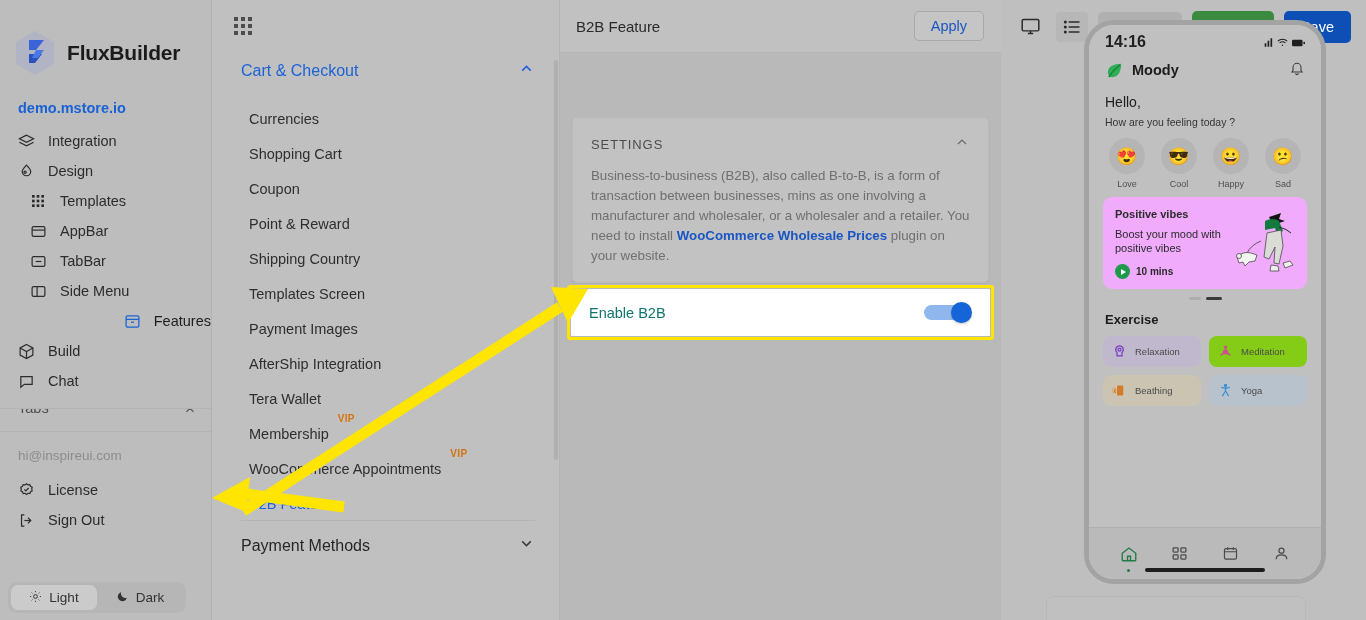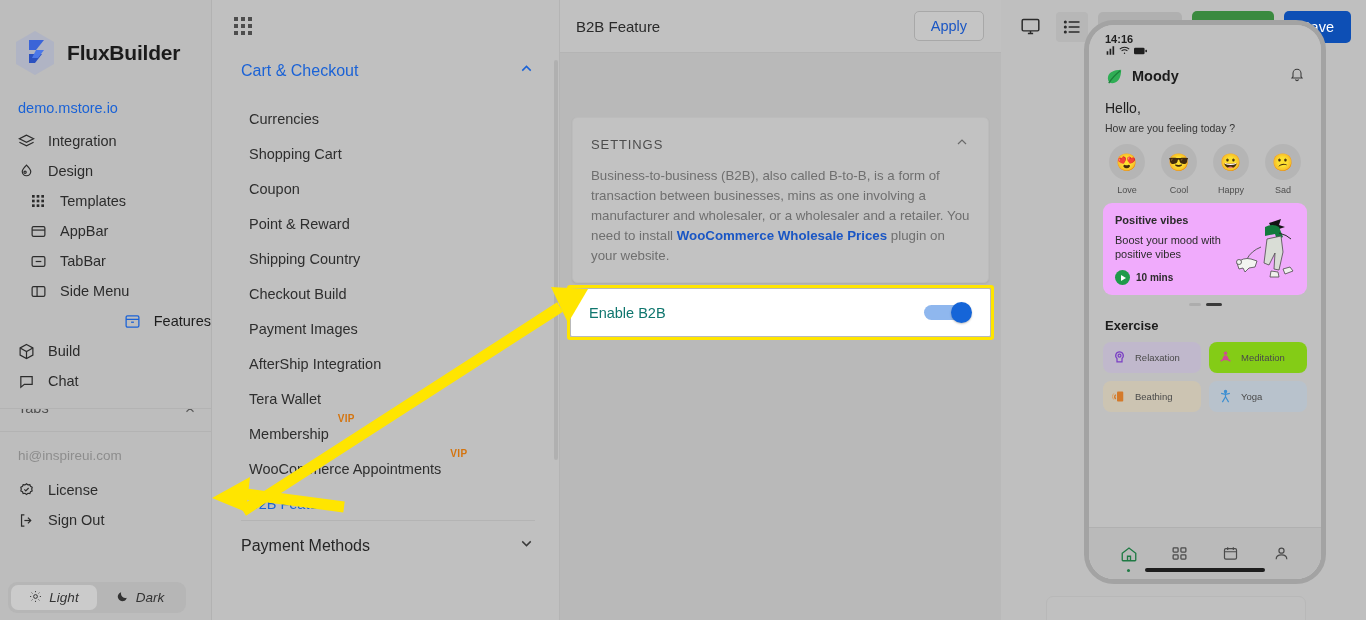--- a/index.html
+++ b/index.html
@@ -32,21 +32,21 @@
   .brand-logo {
     width: 42px; height: 46px;
     position: relative;
     flex: none;
   }
   .brand-name {
     font-size: 21px; font-weight: bold; color: #1b1b1b;
     letter-spacing: -0.2px;
   }
   .site-url {
-    color: #1a62d6; font-size: 14.5px; font-weight: normal;
+    color: #1a62d6; font-size: 14.5px; font-weight: bold;
     padding: 16px 0 10px 18px;
   }
   .nav { padding: 0 0 0 0; }
   .nav-item {
     display: flex; align-items: center; gap: 13px;
     height: 30px;
     padding-left: 18px;
     color: #2c2c2c; font-size: 14.5px;
     cursor: pointer;
   }
@@ -75,21 +75,20 @@
     padding: 16px 0 12px 18px;
     font-size: 13.5px; color: #8d8d8d;
   }
   .theme-toggle {
     position: absolute; left: 8px; bottom: 7px;
     display: flex;
     background: #b6b6b6;
     border-radius: 9px;
     padding: 3px;
     width: 178px;
-    font-style: italic;
   }
   .theme-btn {
     flex: 1;
     display: flex; align-items: center; justify-content: center; gap: 7px;
     font-size: 13.5px; color: #333;
     height: 25px;
     border-radius: 7px;
     cursor: pointer;
   }
   .theme-btn.sel { background: #cbcbcb; }
@@ -255,23 +254,23 @@
   .phone {
     position: absolute; left: 83px; top: 20px;
     width: 242px; height: 564px;
     background: #c4c4c4;
     border: 5px solid #a3a3a3;
     border-radius: 30px;
     overflow: hidden;
   }
   .phone-inner { width: 100%; height: 100%; background: #c0c0c0; position: relative; }
   .statusbar {
-    display: flex; justify-content: space-between;
+    display: flex; align-items: center; justify-content: space-between;
     padding: 8px 16px 2px 16px;
-    font-size: 11px; color: #1f1f1f; font-weight: bold; flex-direction: column;
+    font-size: 16px; color: #1f1f1f; font-weight: bold;
   }
   .sb-right { display: flex; align-items: center; gap: 4px; }
   .app-head {
     display: flex; align-items: center; gap: 8px;
     padding: 7px 16px 2px 16px;
   }
   .leaf {
     width: 19px; height: 19px; flex: none;
   }
   .app-title { font-size: 14.5px; font-weight: bold; color: #1c1c1c; flex: 1; }
@@ -563,21 +562,21 @@
       <div class="menu-item">
           <span>Coupon</span>
         </div>
       <div class="menu-item">
           <span>Point &amp; Reward</span>
         </div>
       <div class="menu-item">
           <span>Shipping Country</span>
         </div>
       <div class="menu-item">
-          <span>Checkout Build</span>
+          <span>Templates Screen</span>
         </div>
       <div class="menu-item">
           <span>Payment Images</span>
         </div>
       <div class="menu-item">
           <span>AfterShip Integration</span>
         </div>
       <div class="menu-item">
           <span>Tera Wallet</span>
         </div>

